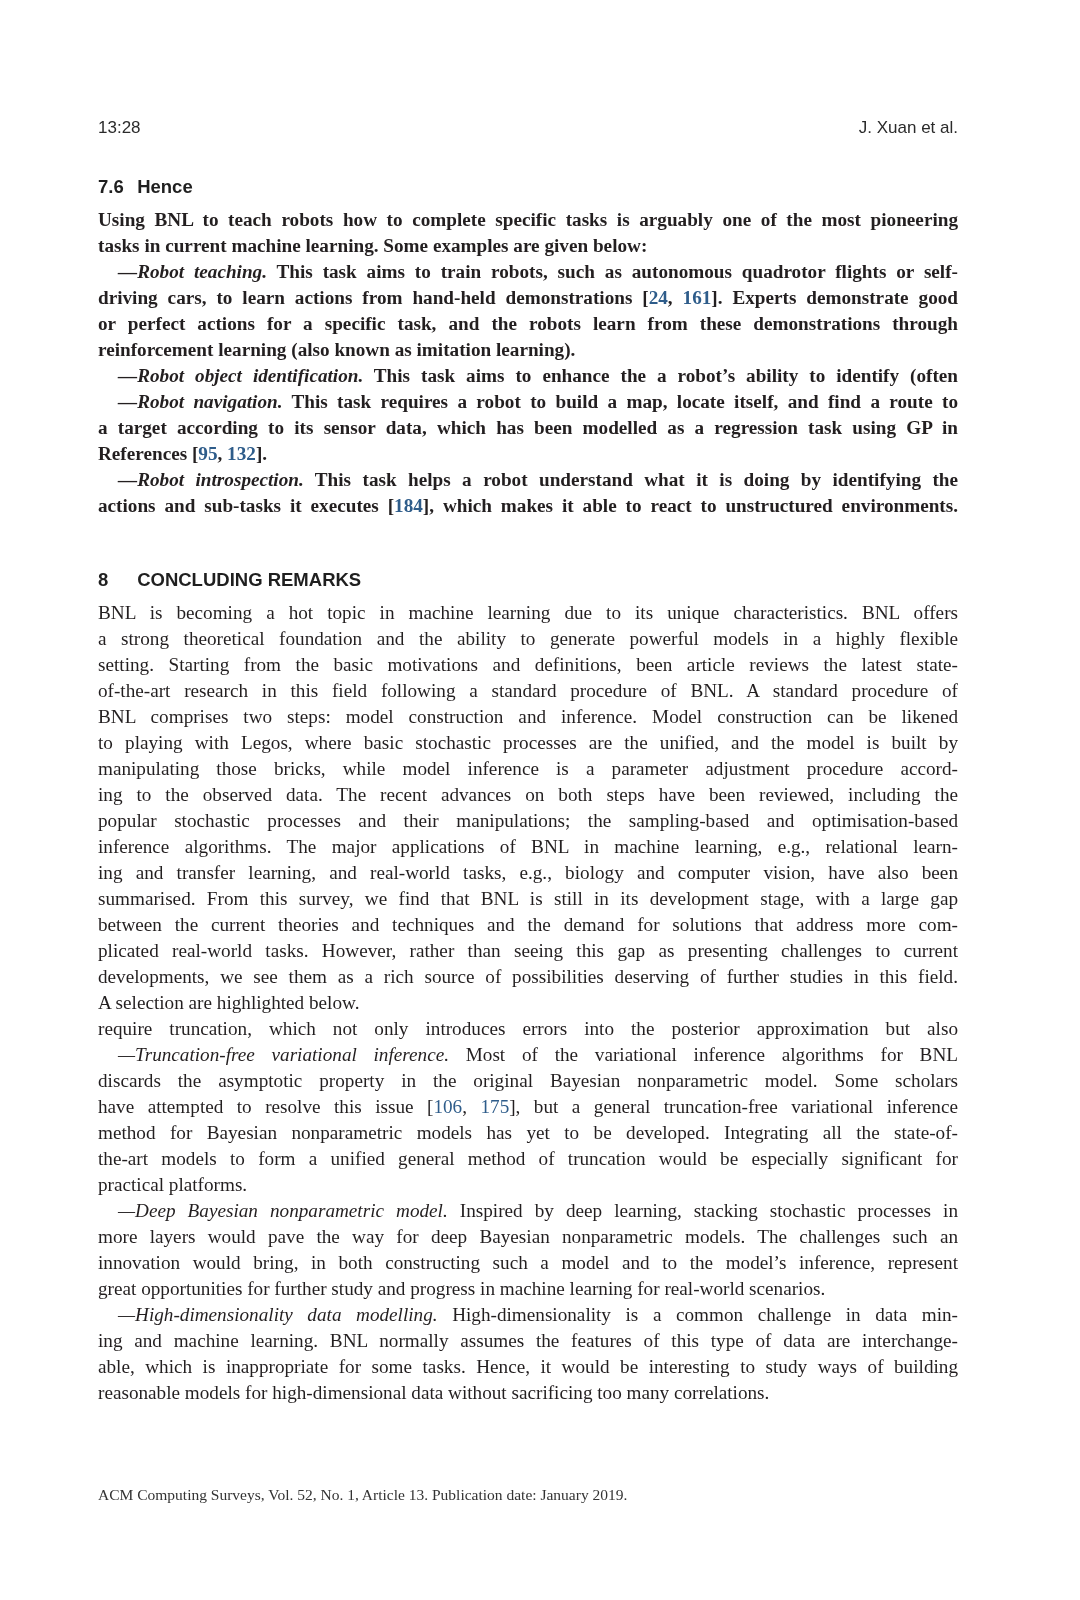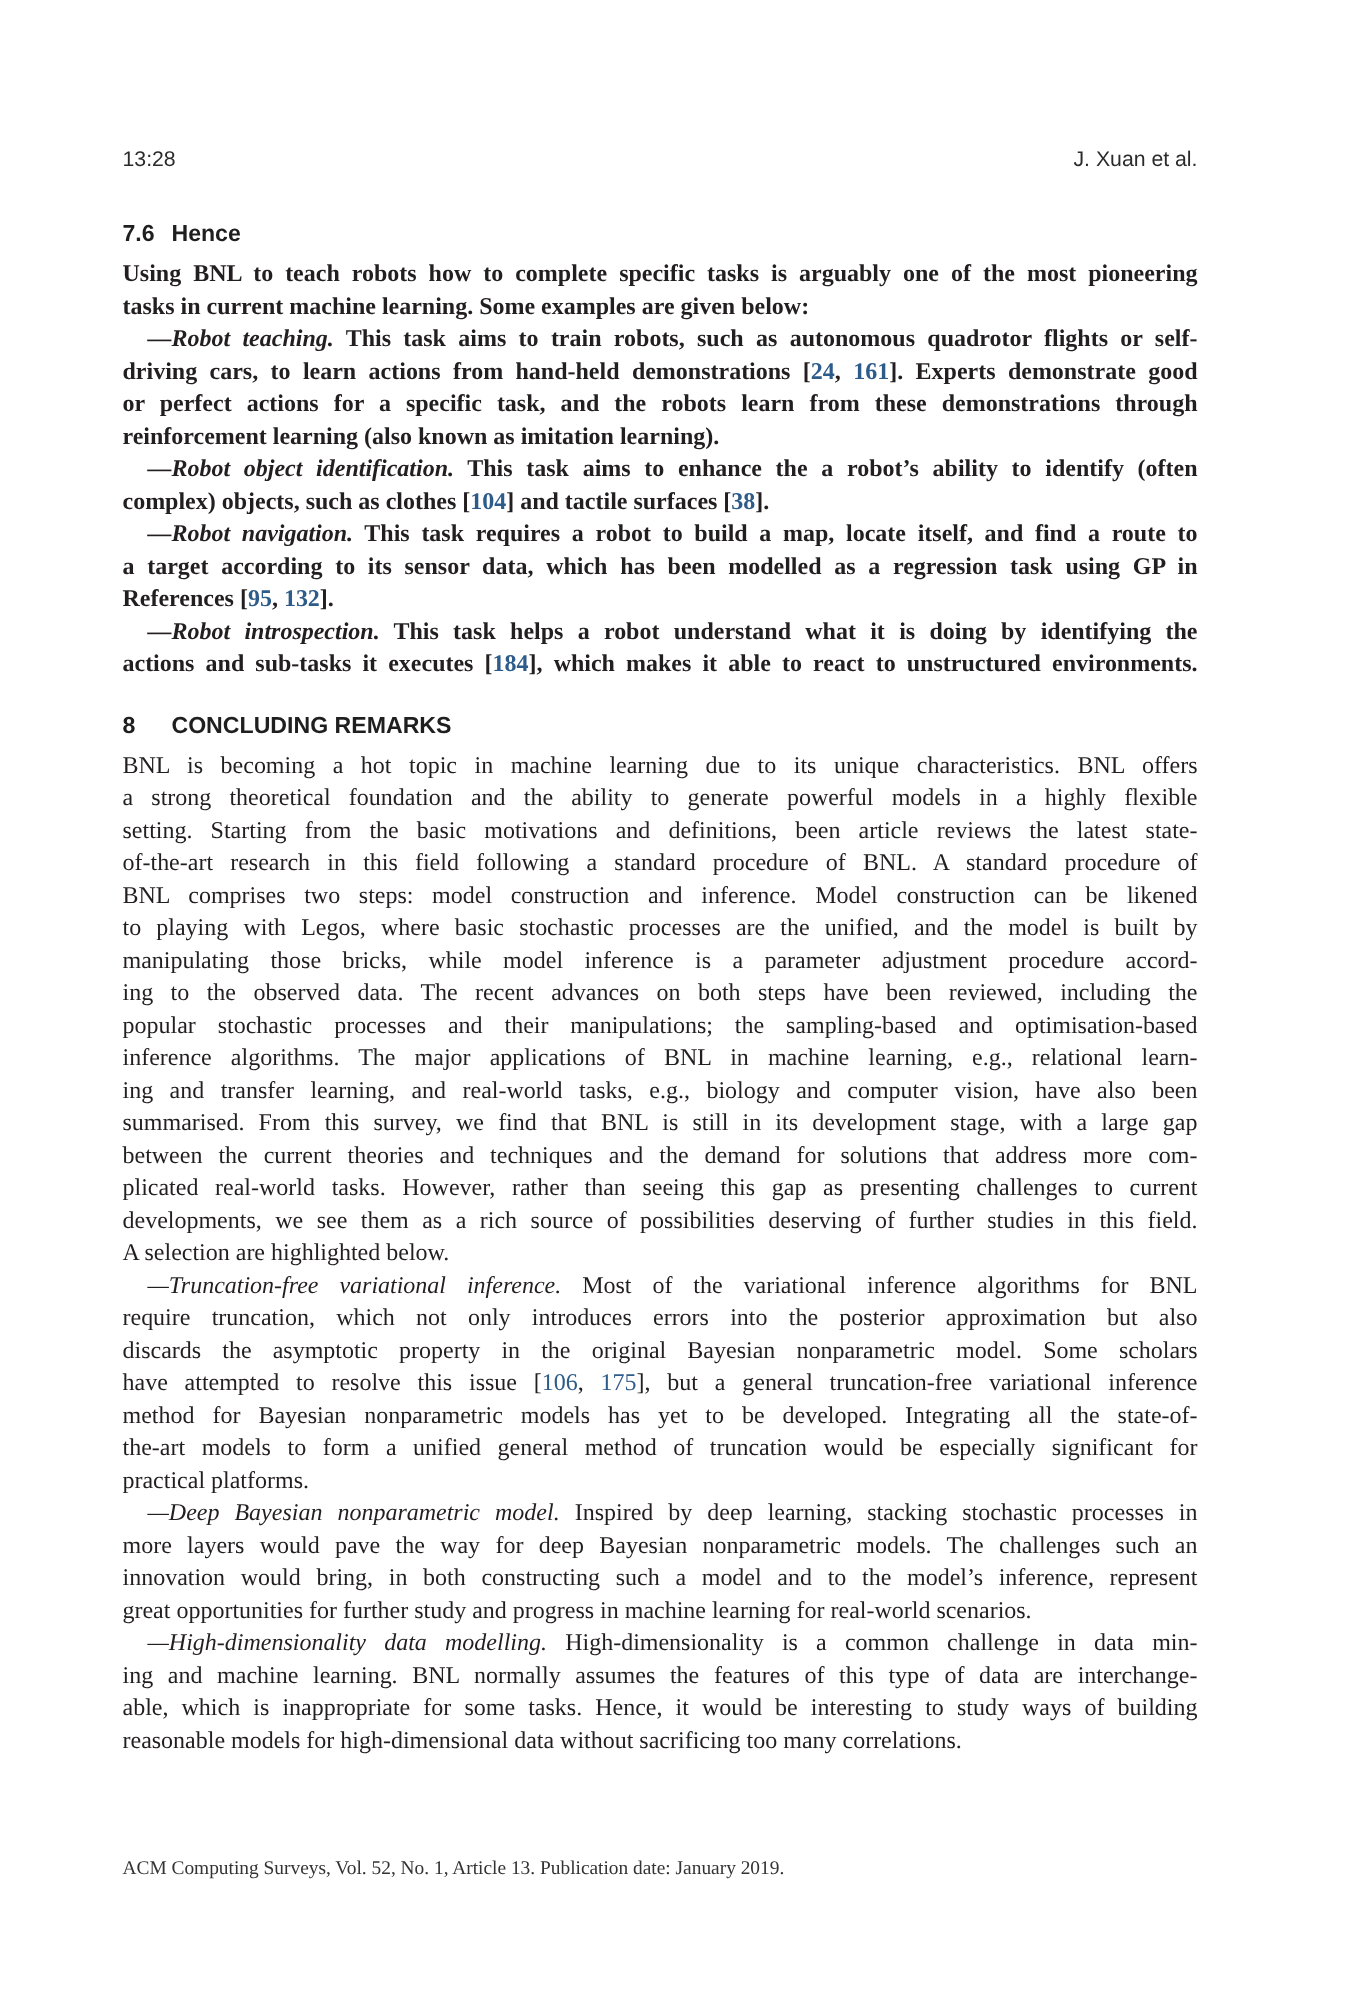--- a/index.html
+++ b/index.html
@@ -39,21 +39,20 @@
   <div class="lines" style="top:207px;font-weight:bold;">
     <div class="line j">Using BNL to teach robots how to complete specific tasks is arguably one of the most pioneering</div>
     <div class="line">tasks in current machine learning. Some examples are given below:</div>
 
     <div class="line j ind"><span class="it">—Robot teaching.</span><span> This task aims to train robots, such as autonomous quadrotor flights or self-</span></div>
     <div class="line j"><span>driving cars, to learn actions from hand-held demonstrations [</span><a class="cite">24</a>, <a class="cite">161</a><span>]. Experts demonstrate good</span></div>
     <div class="line j">or perfect actions for a specific task, and the robots learn from these demonstrations through</div>
     <div class="line">reinforcement learning (also known as imitation learning).</div>
 
     <div class="line j ind"><span class="it">—Robot object identification.</span><span> This task aims to enhance the a robot’s ability to identify (often</span></div>
-    <div class="line"><span>complex) objects, such as clothes [</span><a class="cite">104</a><span>] and tactile surfaces [</span><a class="cite">38</a><span>].</span></div>
 
     <div class="line j ind"><span class="it">—Robot navigation.</span><span> This task requires a robot to build a map, locate itself, and find a route to</span></div>
     <div class="line j">a target according to its sensor data, which has been modelled as a regression task using GP in</div>
     <div class="line"><span>References [</span><a class="cite">95</a>, <a class="cite">132</a><span>].</span></div>
 
     <div class="line j ind"><span class="it">—Robot introspection.</span><span> This task helps a robot understand what it is doing by identifying the</span></div>
     <div class="line j"><span>actions and sub-tasks it executes [</span><a class="cite">184</a><span>], which makes it able to react to unstructured environments.</span></div>
   </div>
 
   <div class="h2" style="top:569px;">
@@ -72,22 +71,22 @@
     <div class="line j">ing to the observed data. The recent advances on both steps have been reviewed, including the</div>
     <div class="line j">popular stochastic processes and their manipulations; the sampling-based and optimisation-based</div>
     <div class="line j">inference algorithms. The major applications of BNL in machine learning, e.g., relational learn-</div>
     <div class="line j">ing and transfer learning, and real-world tasks, e.g., biology and computer vision, have also been</div>
     <div class="line j">summarised. From this survey, we find that BNL is still in its development stage, with a large gap</div>
     <div class="line j">between the current theories and techniques and the demand for solutions that address more com-</div>
     <div class="line j">plicated real-world tasks. However, rather than seeing this gap as presenting challenges to current</div>
     <div class="line j">developments, we see them as a rich source of possibilities deserving of further studies in this field.</div>
     <div class="line">A selection are highlighted below.</div>
 
+    <div class="line j">require truncation, which not only introduces errors into the posterior approximation but also</div>
     <div class="line j ind"><span class="it">—Truncation-free variational inference.</span><span> Most of the variational inference algorithms for BNL</span></div>
-    <div class="line j">require truncation, which not only introduces errors into the posterior approximation but also</div>
     <div class="line j">discards the asymptotic property in the original Bayesian nonparametric model. Some scholars</div>
     <div class="line j"><span>have attempted to resolve this issue [</span><a class="cite">106</a>, <a class="cite">175</a><span>], but a general truncation-free variational inference</span></div>
     <div class="line j">method for Bayesian nonparametric models has yet to be developed. Integrating all the state-of-</div>
     <div class="line j">the-art models to form a unified general method of truncation would be especially significant for</div>
     <div class="line">practical platforms.</div>
 
     <div class="line j ind"><span class="it">—Deep Bayesian nonparametric model.</span><span> Inspired by deep learning, stacking stochastic processes in</span></div>
     <div class="line j">more layers would pave the way for deep Bayesian nonparametric models. The challenges such an</div>
     <div class="line j">innovation would bring, in both constructing such a model and to the model’s inference, represent</div>
     <div class="line">great opportunities for further study and progress in machine learning for real-world scenarios.</div>

